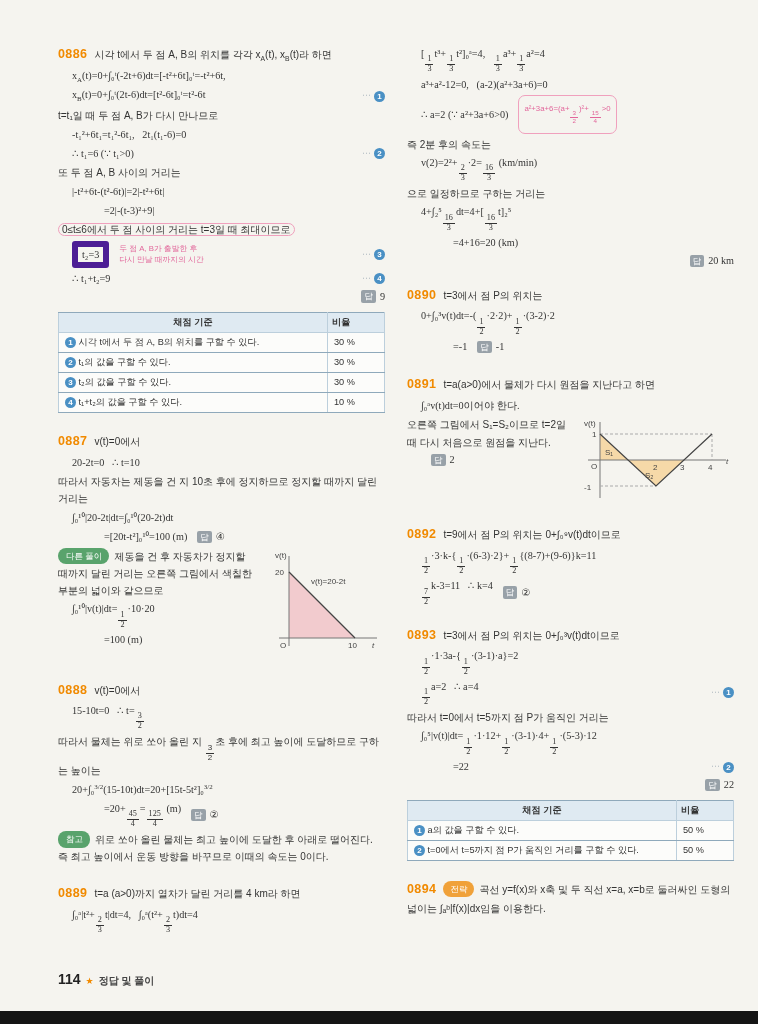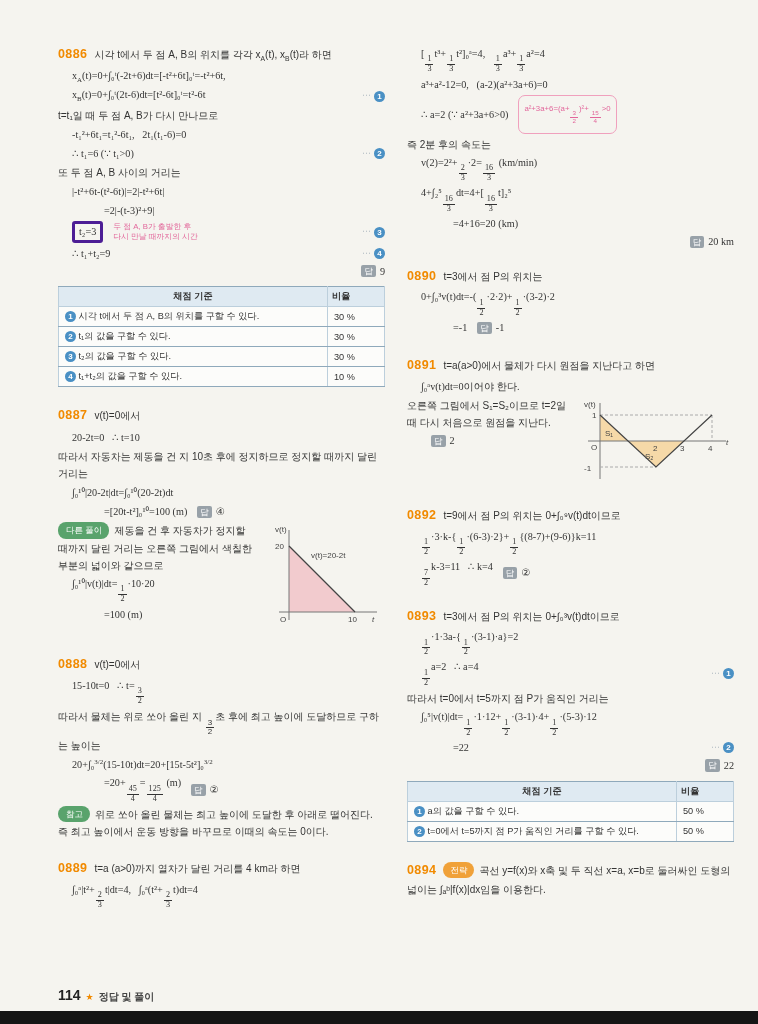--- a/index.html
+++ b/index.html
@@ -32,26 +32,26 @@
   .badge{display:inline-block;border-radius:8px;color:#fff;font-size:8.5px;padding:1px 7px;
          margin-right:5px;vertical-align:1px;white-space:nowrap;}
   .badge.green{background:#59a36c;padding-left:8px;}
   .badge.orange{background:#f0a139;font-family:Liberation Serif, serif;}
   .fr{display:inline-flex;flex-direction:column;vertical-align:-0.55em;text-align:center;
       font-size:0.8em;line-height:1.1;margin:0 1px;}
   .fr .fn{border-bottom:1px solid currentColor;padding:0 2px;}
   .fr .fd{padding:0 2px;}
   .pink-note{color:#e2679b;font-size:7.8px;line-height:1.3;margin-left:10px;flex:none;}
   .pink-note.pinkboxed{border:1px solid #f0a0bd;border-radius:7px;padding:8px 5px;}
-  .mtext.pinkbox{border:3px solid #4c1d95;border-radius:3px;padding:0 4px;}
+  .mtext.pinkbox{border:6px solid #4c1d95;border-radius:3px;padding:0 4px;}
   .pinkoutline{border:1px solid #f0a0bd;border-radius:8px;padding:0 3px;}
   .wrap{overflow:hidden;}
   svg.graph{float:right;margin:0 0 2px 8px;}
   svg text{font-family:"Liberation Sans",sans-serif;fill:#444;font-size:8px;}
-  .footer{position:absolute;left:58px;bottom:20px;display:flex;align-items:baseline;gap:5px;}
+  .footer{position:absolute;left:58px;bottom:36px;display:flex;align-items:baseline;gap:5px;}
   .footer .pagenum{font-size:14px;font-weight:bold;color:#222;}
   .footer .star{font-size:9px;color:#f18a00;}
   .footer .ftext{font-size:10px;color:#444;font-weight:bold;}
   .bottom-bar{position:absolute;left:0;right:0;bottom:0;height:13px;background:#151515;}
   sub,sup{font-size:0.68em;}
 </style>
 </head>
 <body>
 
 <div class="page">
@@ -80,20 +80,21 @@
               <span class="cnum">2</span>
             </span>
           </div>
           <p class="body"><span>또 두 점 A, B 사이의 거리는</span></p>
           <div class="mline ind1">
             <span class="mtext ">|-t²+6t-(t²-6t)|=2|-t²+6t|</span>
           </div>
           <div class="mline ind2">
             <span class="mtext ">=2|-(t-3)²+9|</span>
           </div>
+          <p class="body"><span class="pinkoutline">0≤t≤6에서 두 점 사이의 거리는 t=3일 때 최대이므로</span></p>
           <div class="mline ind1">
             <span class="mtext pinkbox">t₂=3</span>
             <span class="pink-note ">두 점 A, B가 출발한 후<br>다시 만날 때까지의 시간</span>
             <span class="mk">
               <span class="dots">⋯</span>
               <span class="cnum">3</span>
             </span>
           </div>
           <div class="mline ind1">
             <span class="mtext ">∴ t₁+t₂=9</span>
@@ -252,20 +253,21 @@
           <p class="body"><span>즉 2분 후의 속도는</span></p>
           <div class="mline ind1">
             <span class="mtext ">v(2)=2²+<span class="fr">
                 <span class="fn">2</span>
                 <span class="fd">3</span>
               </span>·2=<span class="fr">
                 <span class="fn">16</span>
                 <span class="fd">3</span>
               </span> (km/min)</span>
           </div>
+          <p class="body"><span>으로 일정하므로 구하는 거리는</span></p>
           <div class="mline ind1">
             <span class="mtext ">4+∫₂⁵<span class="fr">
                 <span class="fn">16</span>
                 <span class="fd">3</span>
               </span>dt=4+[<span class="fr">
                 <span class="fn">16</span>
                 <span class="fd">3</span>
               </span>t]₂⁵</span>
           </div>
           <div class="mline ind2">

